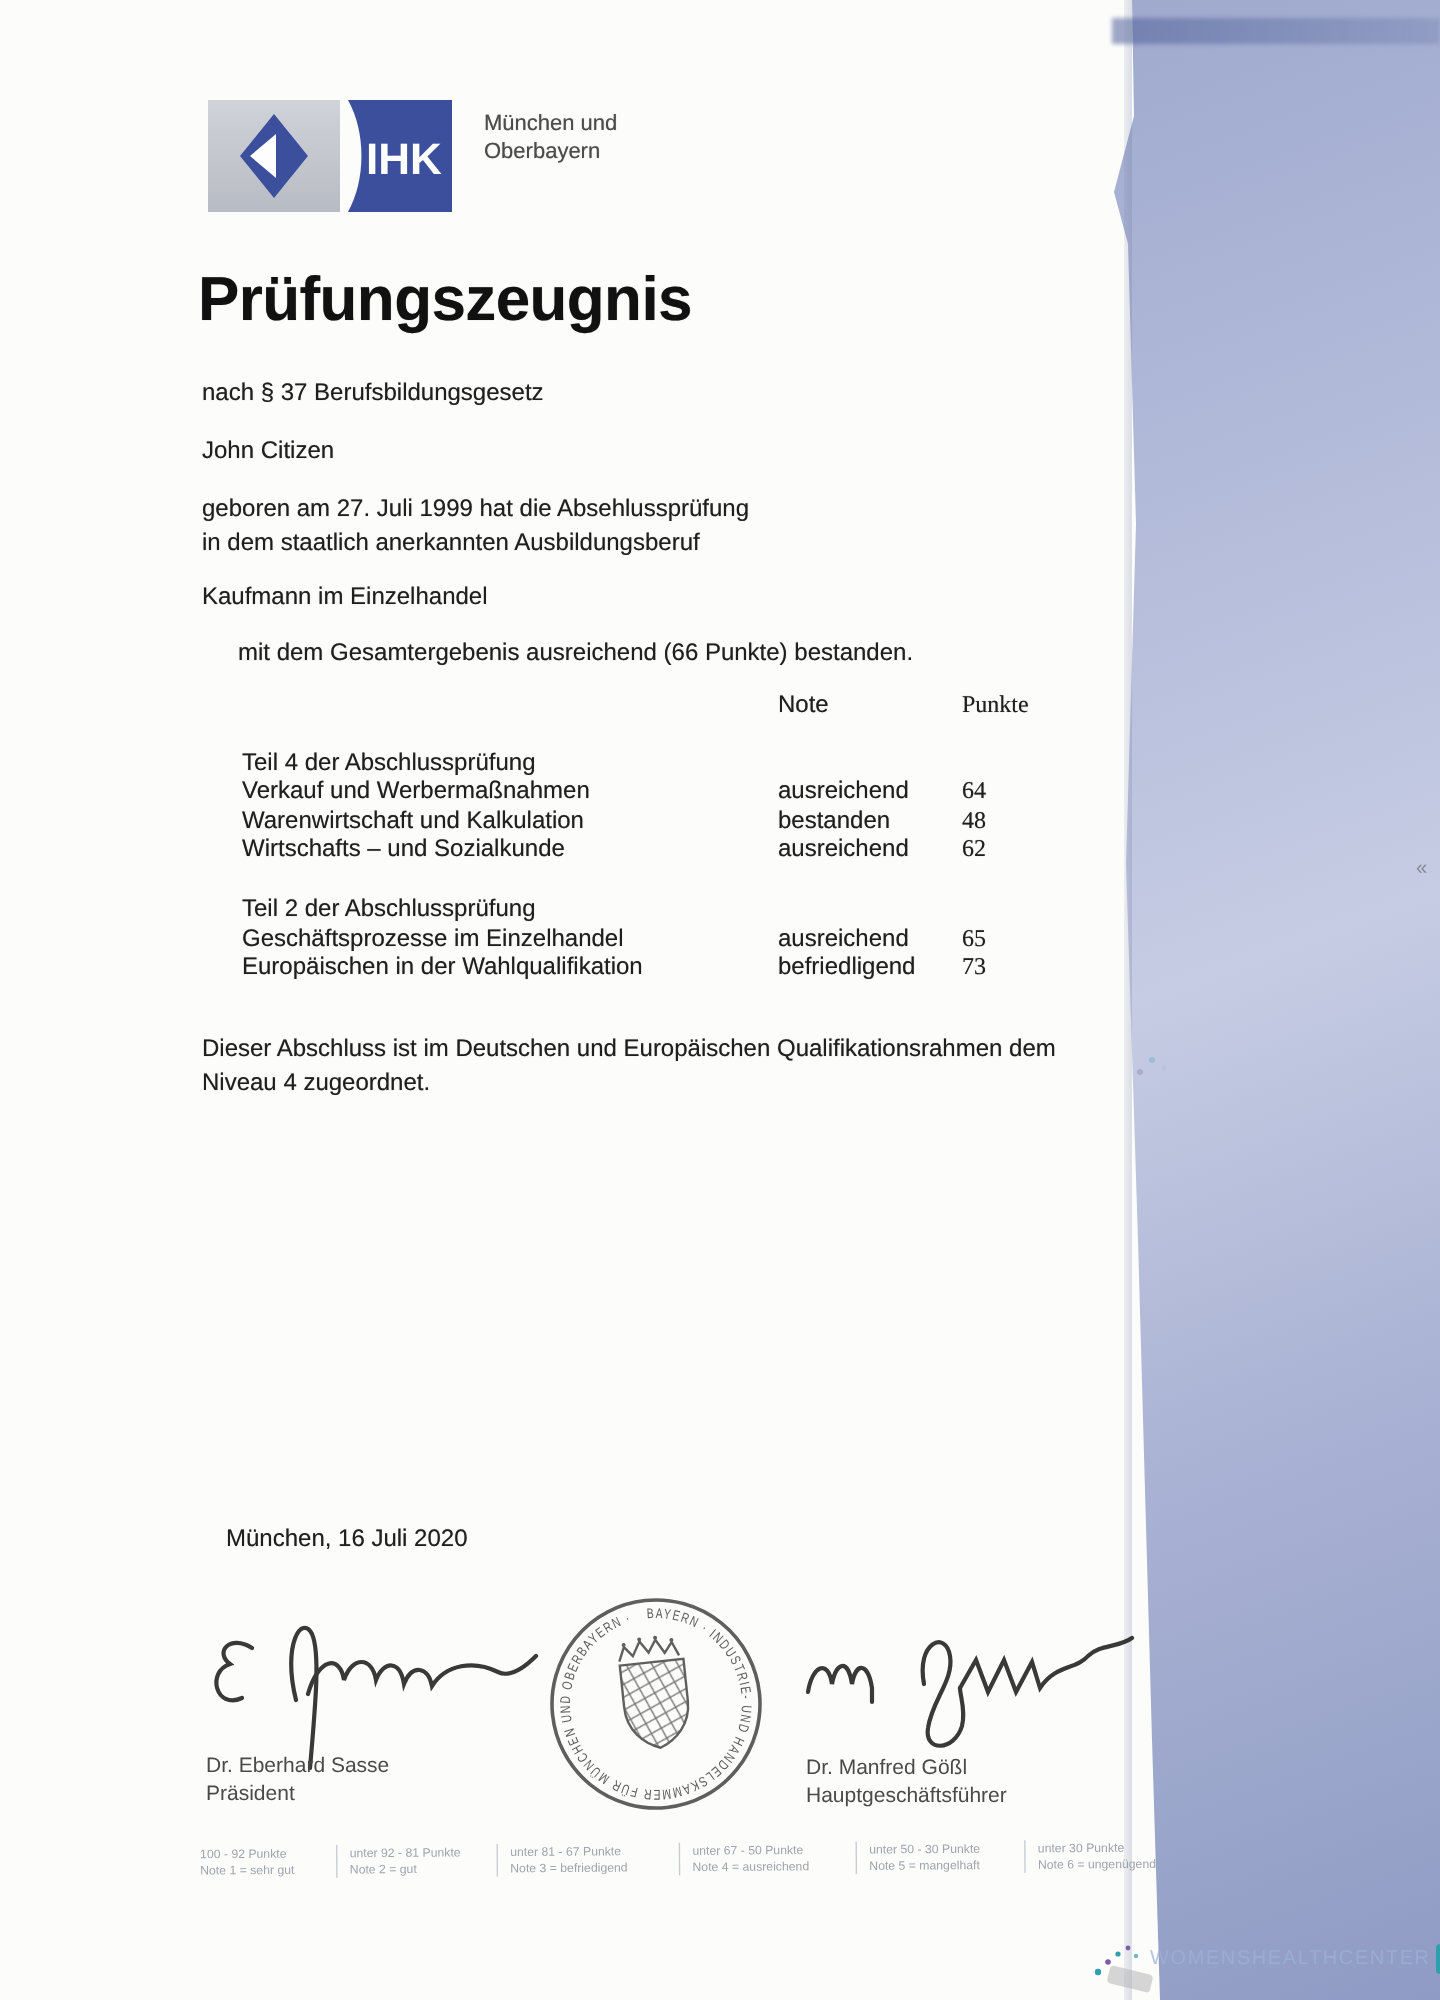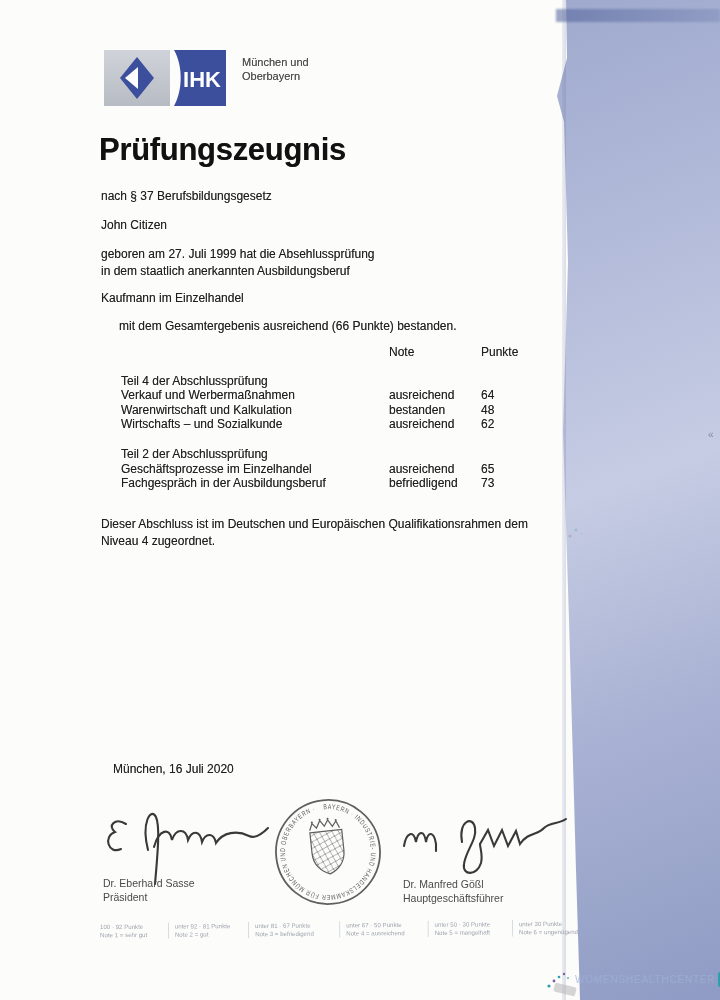--- a/index.html
+++ b/index.html
@@ -39,21 +39,21 @@
   .subtitle{position:absolute;left:101px;top:189px;font-size:12px;}
   .name{position:absolute;left:101px;top:218px;font-size:12px;}
   .born{position:absolute;left:101px;top:246px;font-size:12px;line-height:16.5px;}
   .profession{position:absolute;left:101px;top:291px;font-size:12px;}
   .overall{position:absolute;left:101px;top:319px;font-size:12px;padding-left:18px;}
   
   .results{position:absolute;left:101px;top:345px;width:460px;font-size:12px;}
   .trow{display:flex;line-height:14.6px;margin-left:20px;}
   .c-sub{width:268px;}
   .c-note{width:92px;}
-  .c-pts{width:60px;}
+  .c-pts{width:60px;font-family:Liberation Serif, serif;}
   .gap-s{height:14px;}
   .gap-m{height:15px;}
   
   .qualnote{position:absolute;left:101px;top:516px;width:450px;font-size:12px;line-height:17px;}
   .placedate{position:absolute;left:113px;top:762px;font-size:12px;}
   
   .sig{position:absolute;}
   .sig-left{left:96px;top:802px;}
   .sig-right{left:392px;top:806px;}
   .sig-label{position:absolute;font-size:10.5px;line-height:14px;color:#4a4a4a;}
@@ -148,21 +148,21 @@
     <div class="gap-m"></div>
     <div class="trow">
       <span class="c-sub">Teil 2 der Abschlussprüfung</span>
     </div>
     <div class="trow">
       <span class="c-sub">Geschäftsprozesse im Einzelhandel</span>
       <span class="c-note">ausreichend</span>
       <span class="c-pts">65</span>
     </div>
     <div class="trow">
-      <span class="c-sub">Fachgespräch in der Ausbildungsberuf</span>
+      <span class="c-sub">Europäischen in der Wahlqualifikation</span>
       <span class="c-note">befriedligend</span>
       <span class="c-pts">73</span>
     </div>
   </div>
 
   <div class="qualnote txt">
     <div>Dieser Abschluss ist im Deutschen und Europäischen Qualifikationsrahmen dem</div>
     <div>Niveau 4 zugeordnet.</div>
   </div>
 

